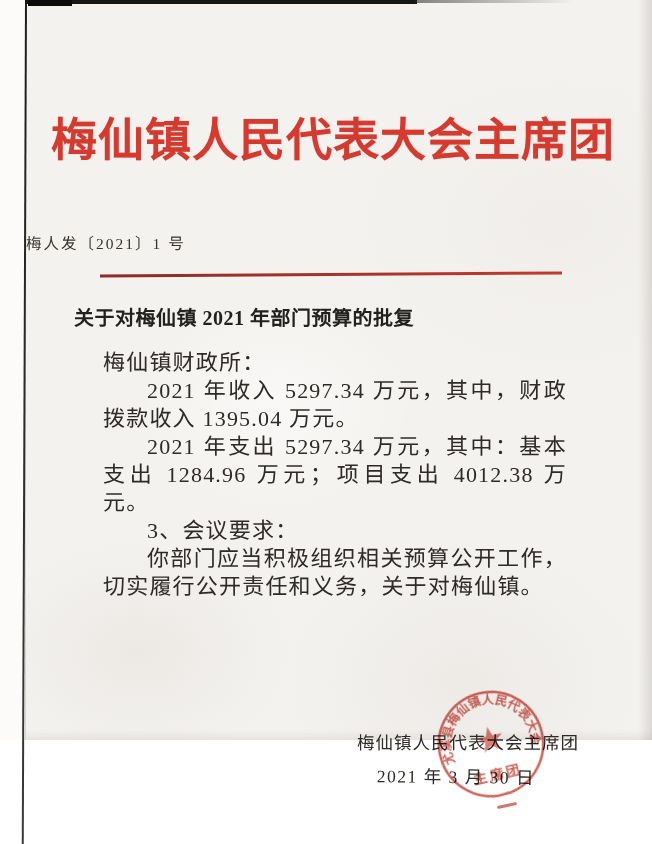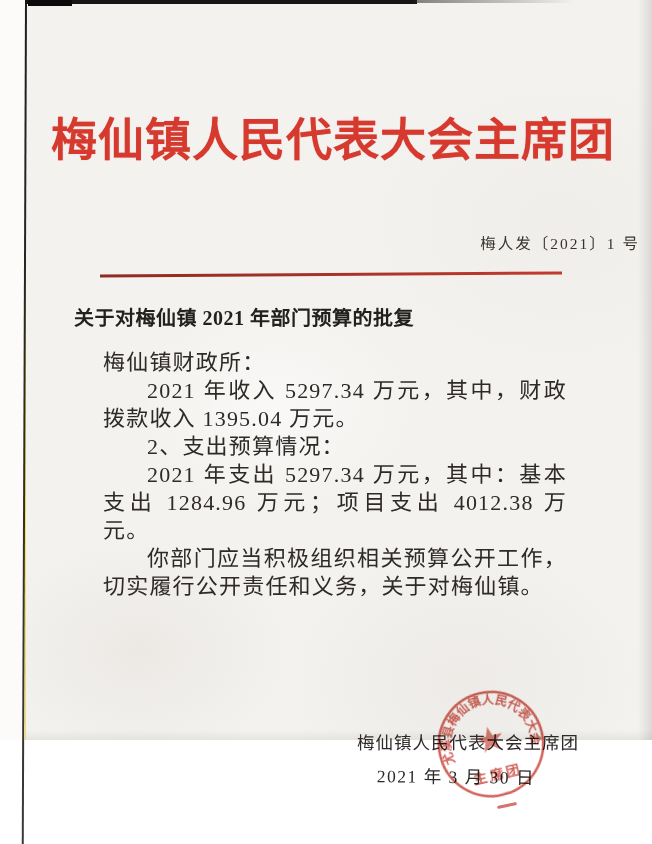--- a/index.html
+++ b/index.html
@@ -36,21 +36,21 @@
 
   
   .agency-header{
     position:absolute;left:26px;top:112px;width:614px;
     text-align:center;font-size:46px;line-height:58px;font-weight:900;
     color:#d63a2f;letter-spacing:1px;
     text-shadow:0 0 1px rgba(214,58,47,.45);
   }
   .doc-number{
     position:absolute;left:26px;top:231px;width:614px;
-    text-align:right;font-size:15.5px;color:#38332e;letter-spacing:2px;
+    text-align:left;font-size:15.5px;color:#38332e;letter-spacing:2px;
   }
   .red-rule{
     position:absolute;left:100px;top:273px;width:462px;height:2.5px;
     background:linear-gradient(to right,#8e2b24,#c23a2e);
     transform:rotate(-.4deg);
   }
 
   .doc-title{
     position:absolute;left:26px;top:302px;width:614px;margin:0;
     text-align:left;font-size:20px;font-weight:700;color:#23211e;
@@ -108,24 +108,24 @@
   <h1 class="doc-title">关于对梅仙镇 2021 年部门预算的批复</h1>
 
   <div class="body-block">
     <p class="recipient">梅仙镇财政所：</p>
     <div>
 
 
 
         <p class="para">2021 年收入 5297.34 万元，其中，财政拨款收入 1395.04 万元。</p>
 
-        <p class="para">2、支出预算情况：</p>
 
         <p class="para">2021 年支出 5297.34 万元，其中：基本支出 1284.96 万元；项目支出 4012.38 万元。</p>
 
+        <p class="para">3、会议要求：</p>
 
         <p class="para">你部门应当积极组织相关预算公开工作，切实履行公开责任和义务，关于对梅仙镇。</p>
       </div>
   </div>
 
   <div class="signature">
     <div class="issuer">梅仙镇人民代表大会主席团</div>
     <div class="date">2021 年 3 月 30 日</div>
   </div>
 

